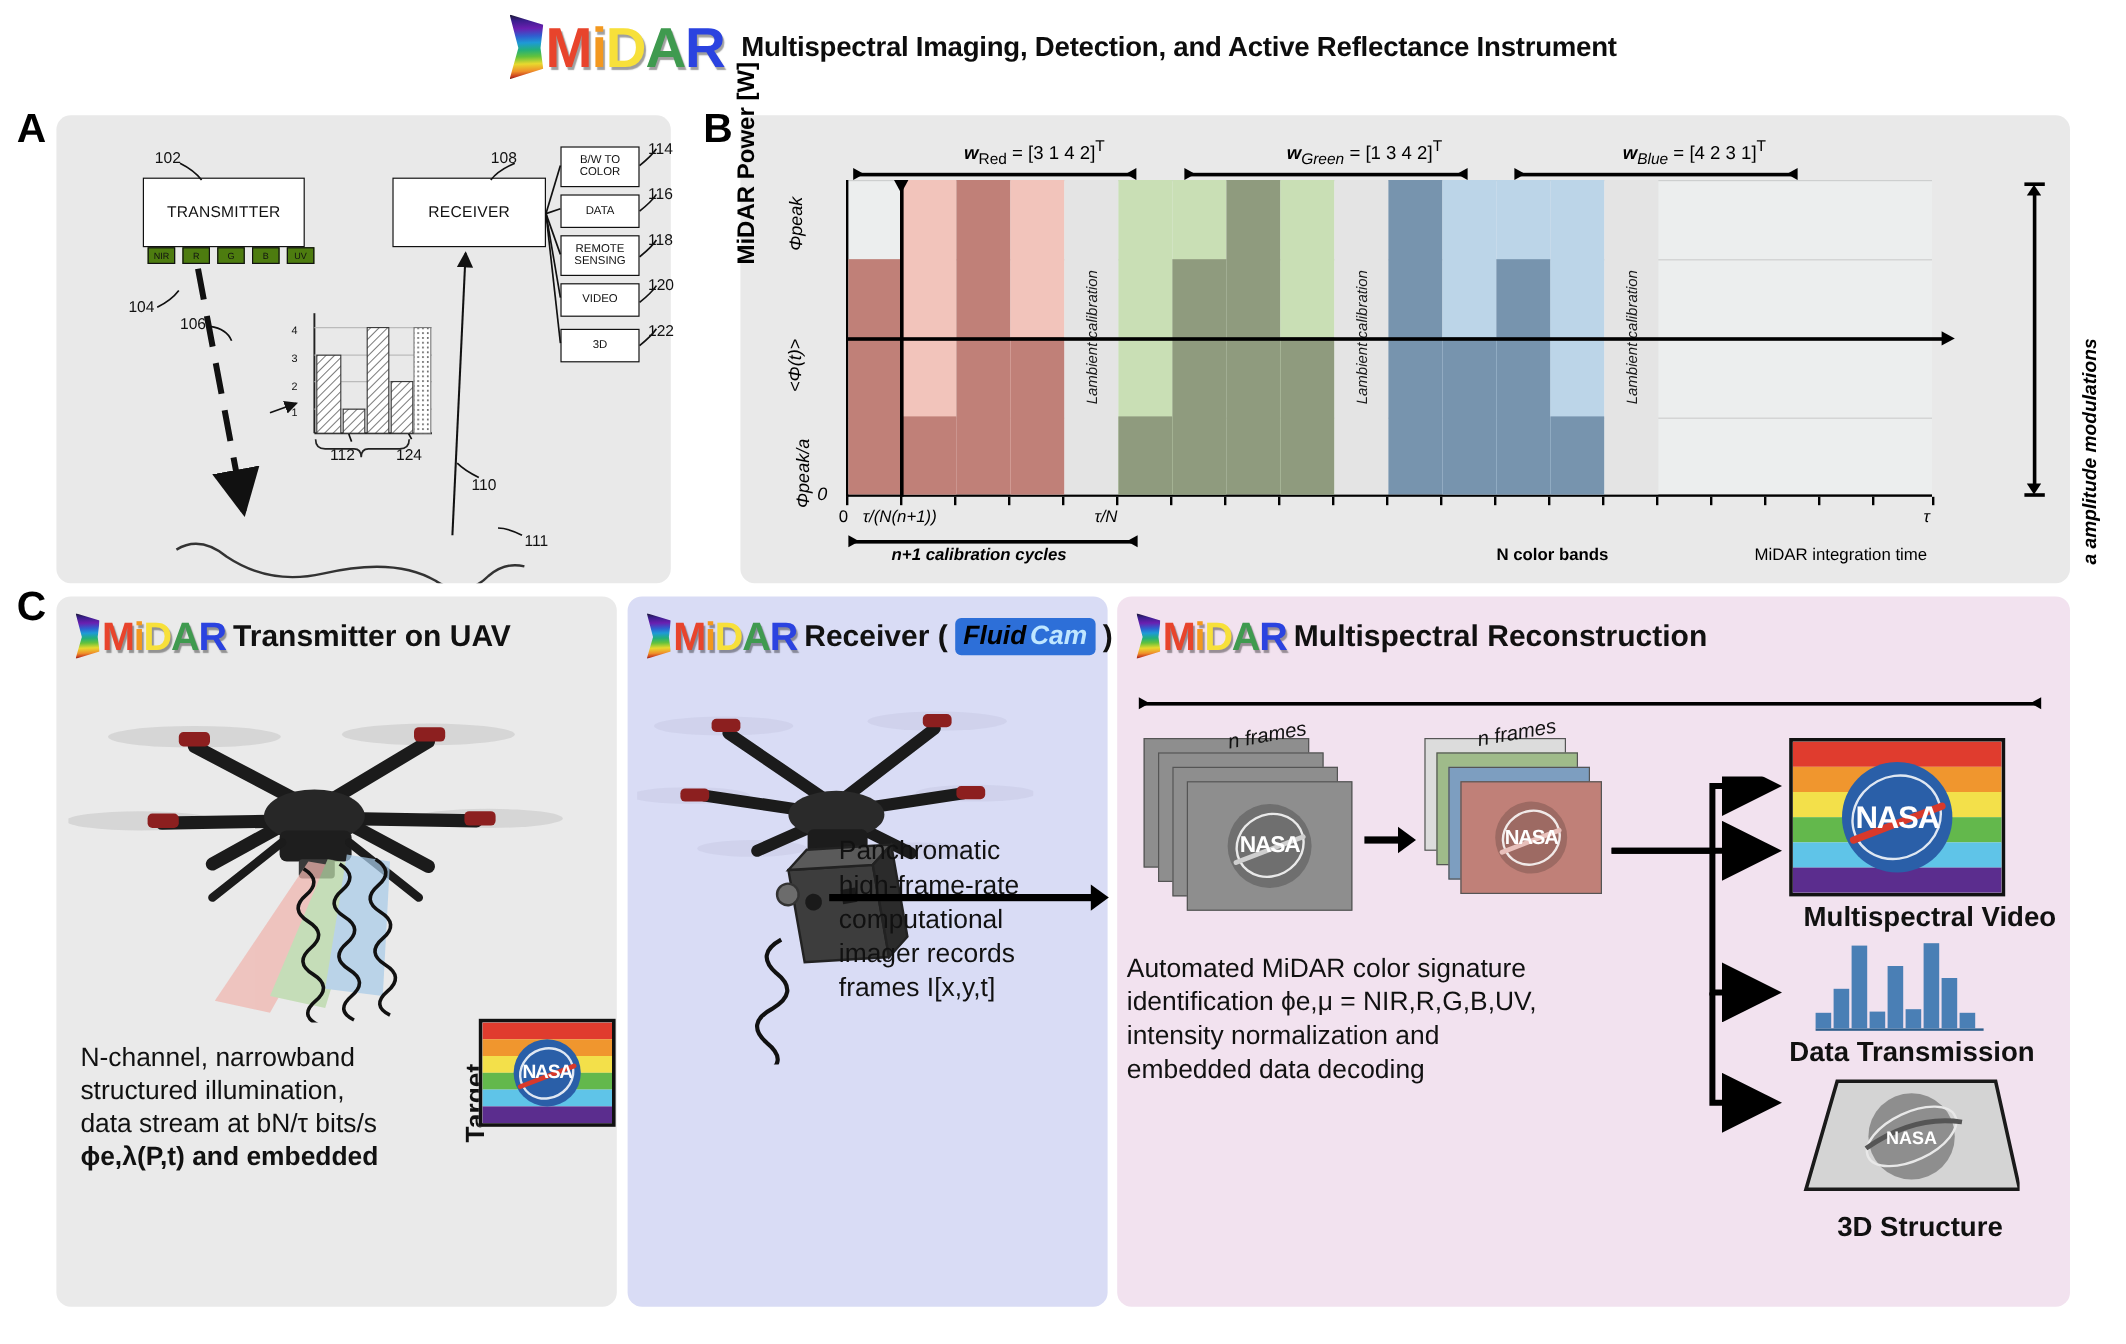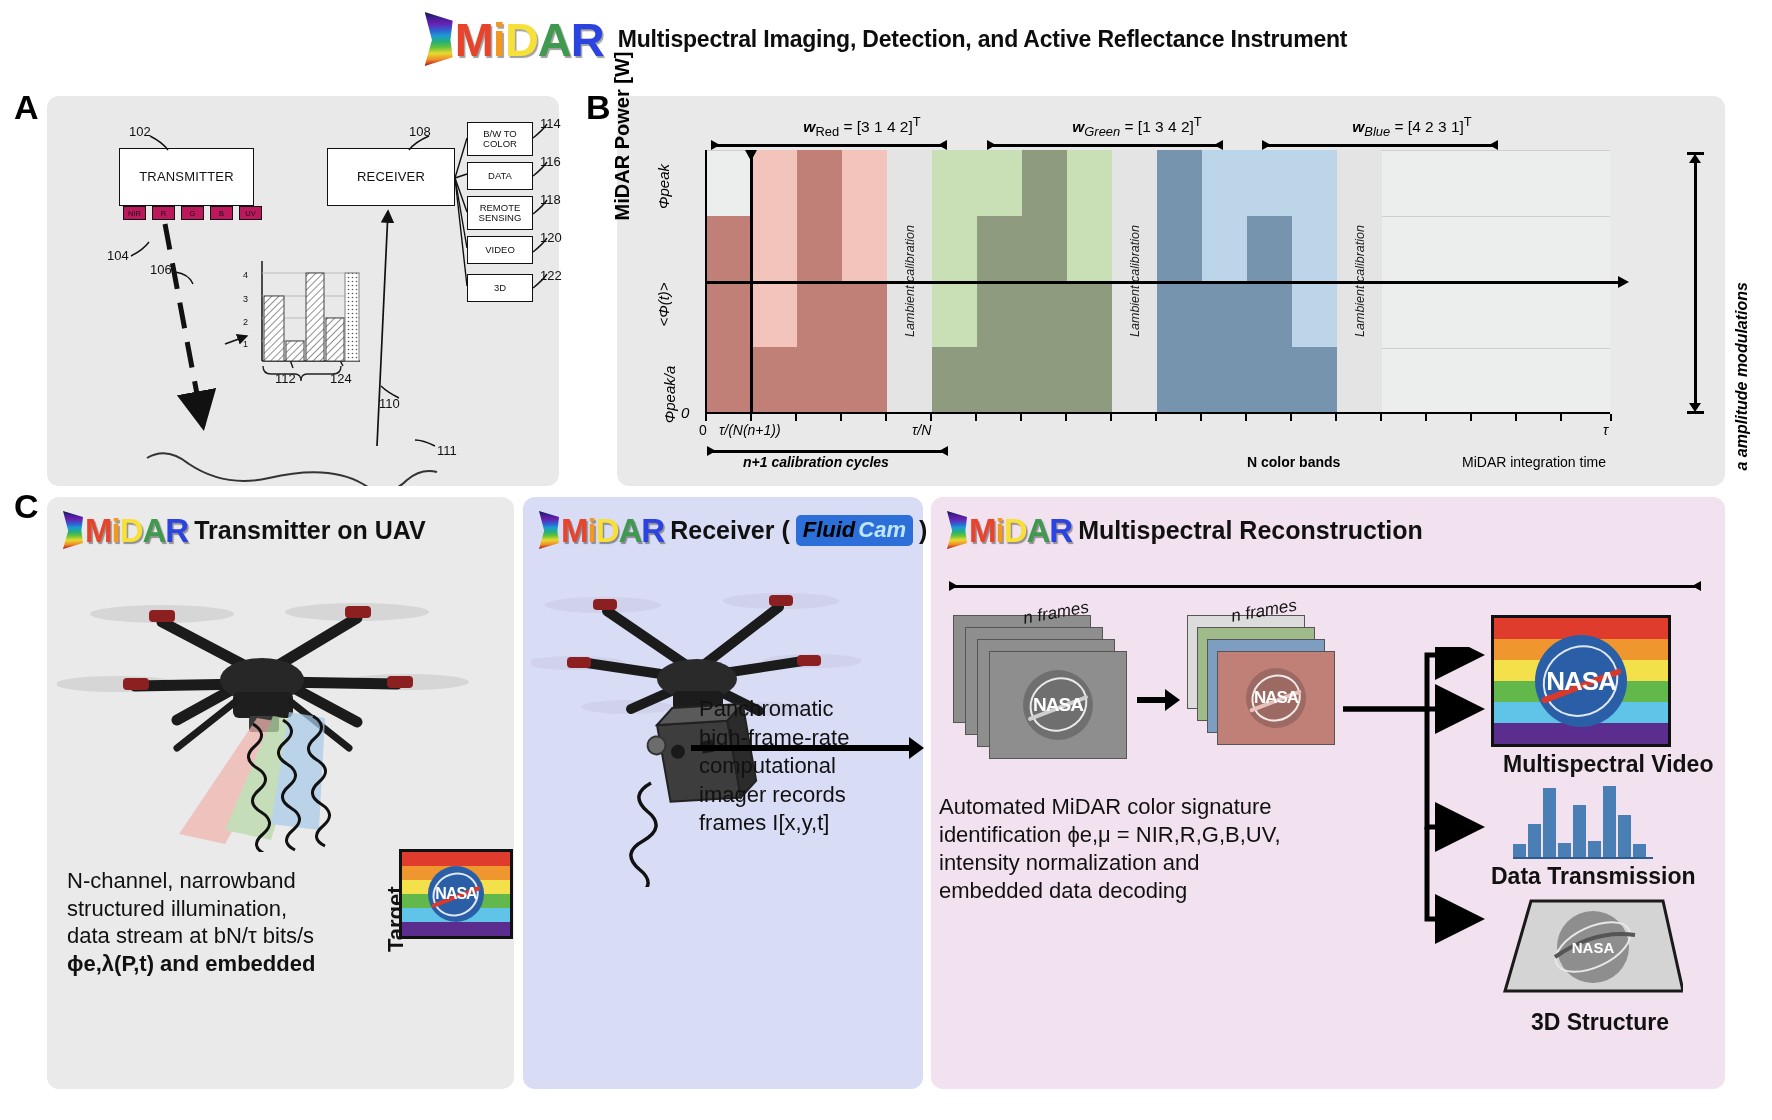--- a/index.html
+++ b/index.html
@@ -44,21 +44,21 @@
     background:#e9e9e9; border-radius:12px;
   }
   .pa-box{
     position:absolute; background:#fff; border:1.6px solid #111;
     display:flex; align-items:center; justify-content:center;
     font-size:12.5px; color:#111; text-align:center; line-height:1.08;
   }
   #pa-transmitter{ left:72px; top:52px; width:135px; height:58px; font-size:13px; letter-spacing:.2px;}
   #pa-receiver{ left:280px; top:52px; width:128px; height:58px; font-size:13px; letter-spacing:.2px;}
   .pa-chan{
-    position:absolute; background:#be185d; border:1.3px solid #111;
+    position:absolute; background:#4d7c0f; border:1.3px solid #111;
     width:23px; height:14px; font-size:7.5px;
     display:flex; align-items:center; justify-content:center; color:#111;
   }
   .pa-out{
     position:absolute; background:#fff; border:1.6px solid #111;
     width:66px; font-size:9.5px; display:flex; align-items:center;
     justify-content:center; text-align:center; line-height:1.05; color:#111;
   }
   .pa-num{ position:absolute; font-size:13px; color:#111; font-family:"Liberation Sans", sans-serif;}
   .pa-lead{ position:absolute; stroke:#111; fill:none; stroke-width:1.4; }
@@ -225,21 +225,21 @@
   <div class="pa-num" style="left:493px; top:20px;">114</div>
   <div class="pa-num" style="left:493px; top:58px;">116</div>
   <div class="pa-num" style="left:493px; top:96px;">118</div>
   <div class="pa-num" style="left:493px; top:134px;">120</div>
   <div class="pa-num" style="left:493px; top:172px;">122</div>
 
   <div class="pa-num" style="left:82px;  top:28px;">102</div>
   <div class="pa-num" style="left:60px;  top:152px;">104</div>
   <div class="pa-num" style="left:103px; top:166px;">106</div>
   <div class="pa-num" style="left:362px; top:28px;">108</div>
-  <div class="pa-num" style="left:332px; top:300px;">110</div>
+  <div class="pa-num" style="left:346px; top:300px;">110</div>
   <div class="pa-num" style="left:390px; top:347px;">111</div>
   <div class="pa-num" style="left:228px; top:275px;">112</div>
   <div class="pa-num" style="left:283px; top:275px;">124</div>
 
   <div class="pa-num" style="left:196px; top:174px; font-size:9px;">4</div>
   <div class="pa-num" style="left:196px; top:198px; font-size:9px;">3</div>
   <div class="pa-num" style="left:196px; top:221px; font-size:9px;">2</div>
   <div class="pa-num" style="left:196px; top:243px; font-size:9px;">1</div>
 
   <svg width="512" height="390" style="position:absolute; left:0; top:0;">

